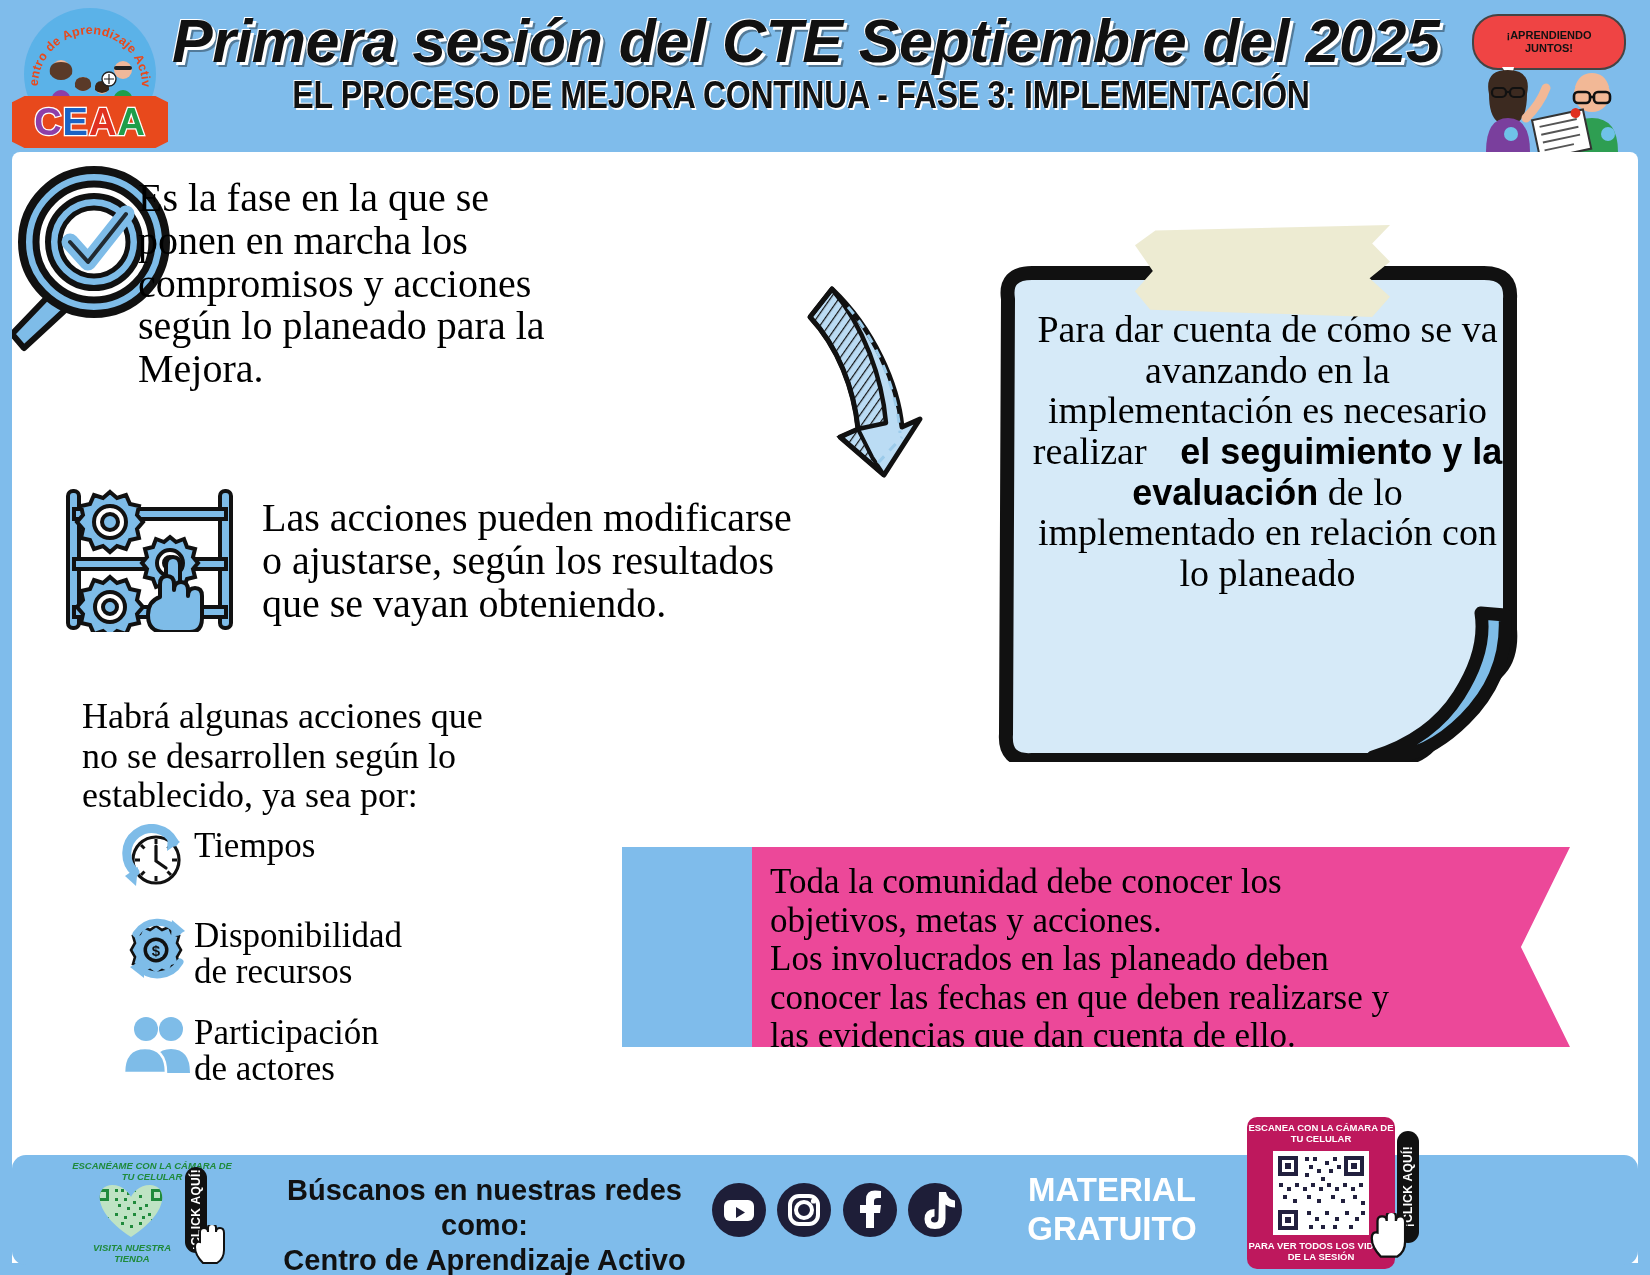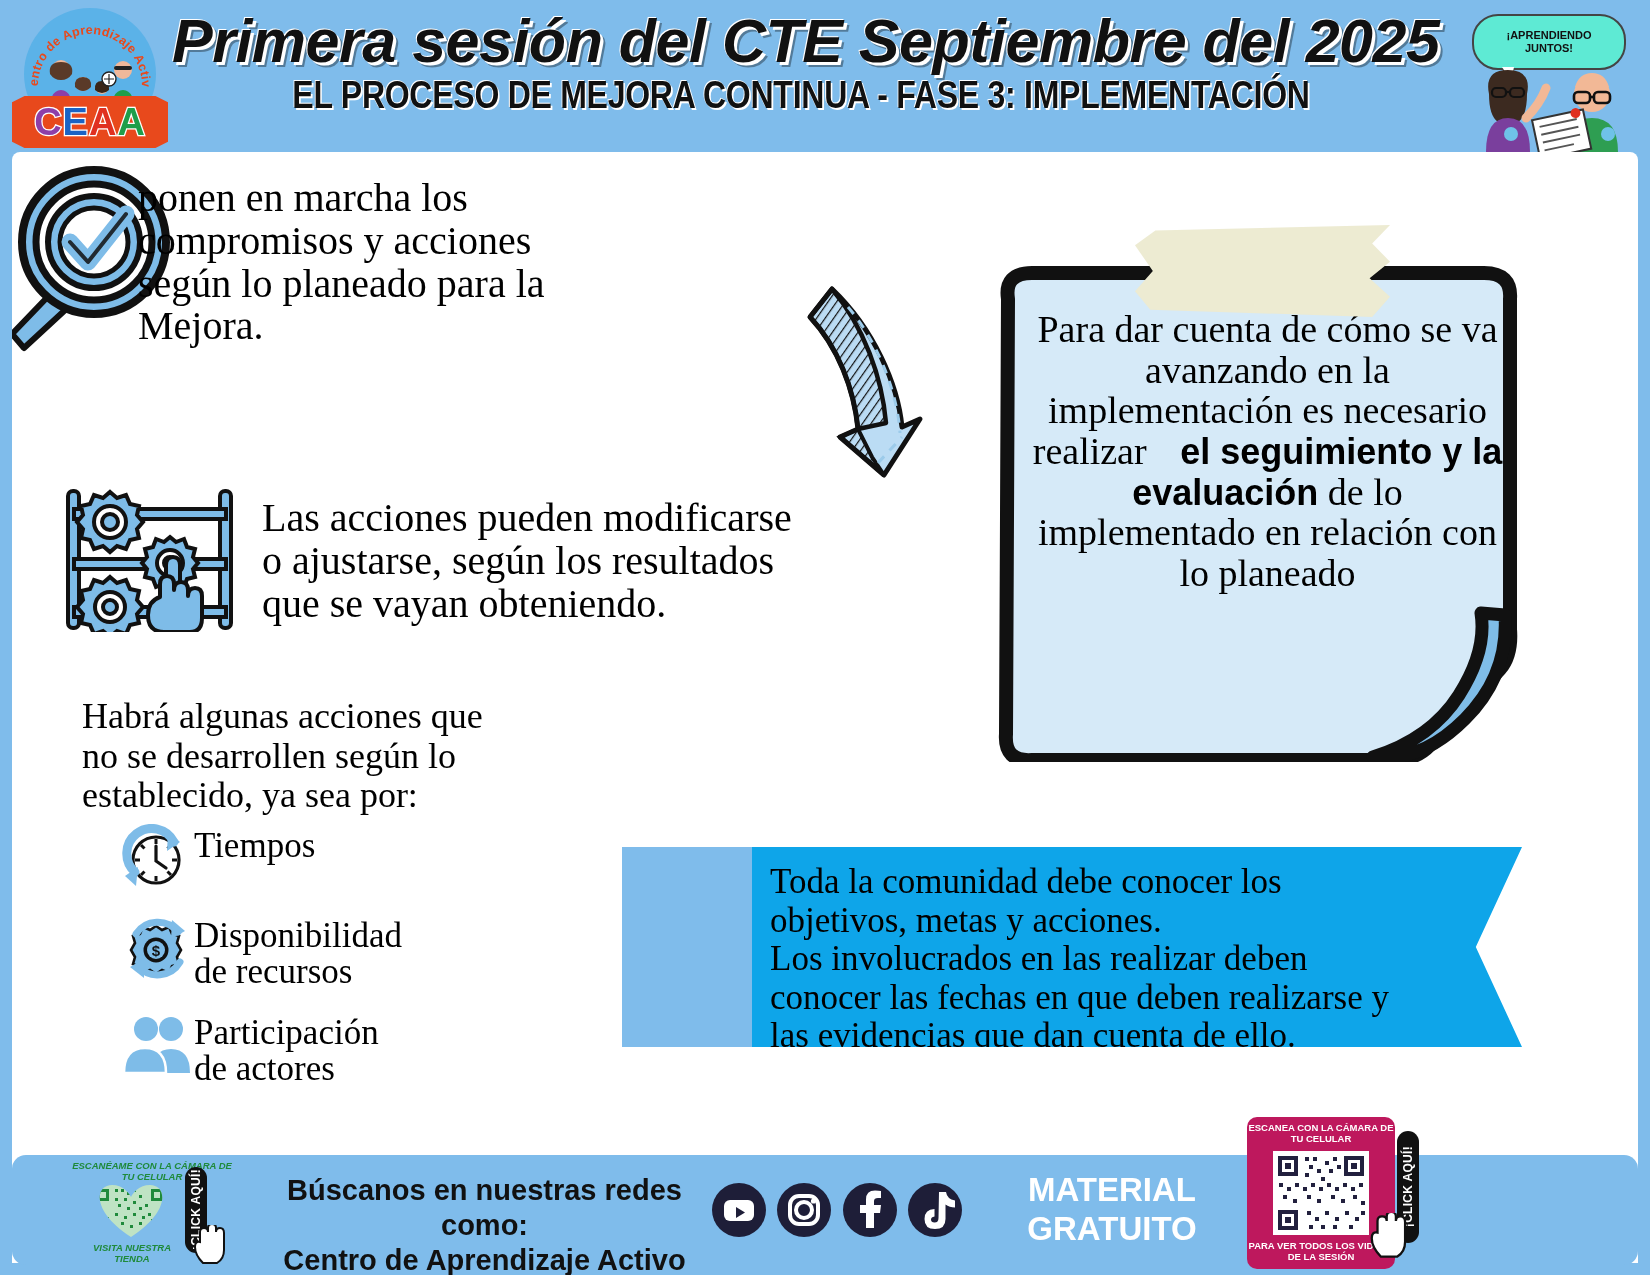--- a/index.html
+++ b/index.html
@@ -31,21 +31,21 @@
     font-size:61px;line-height:1.02;color:#111;letter-spacing:-0.5px;
     text-shadow:3px 3px 0 #fff, -1px -1px 0 #fff, 5px 5px 0 rgba(0,0,0,0.35);
     white-space:nowrap;margin-top:6px;
   }
   .title2{
     font-family:"Liberation Sans",sans-serif;font-weight:bold;font-size:39px;line-height:1.05;
     color:#111;letter-spacing:-0.3px;transform:scaleX(0.82);transform-origin:center;
     text-shadow:2px 2px 0 #fff,-1px -1px 0 #fff;white-space:nowrap;margin-top:3px;
   }
   .header-art{position:absolute;right:6px;top:4px;width:206px;height:146px;}
-  .bubble{position:absolute;left:34px;top:10px;width:150px;height:52px;background:#5eead4;
+  .bubble{position:absolute;left:34px;top:10px;width:150px;height:52px;background:#ef4444;
      border:2px solid #444;border-radius:26px/26px;display:flex;flex-direction:column;
      align-items:center;justify-content:center;}
   .bubble span{font-family:"Liberation Sans",sans-serif;font-size:11px;font-weight:bold;color:#111;line-height:1.15;}
   .bubble:after{content:"";position:absolute;left:28px;bottom:-13px;width:0;height:0;
      border-left:9px solid transparent;border-right:3px solid transparent;border-top:14px solid #fff;
      filter:drop-shadow(0 2px 0 #444);}
 
   
   .panel{position:absolute;left:12px;top:152px;width:1626px;height:1111px;background:#fff;
      border-radius:8px 8px 0 0;overflow:hidden;}
@@ -74,22 +74,22 @@
      border:0;z-index:4;
      clip-path:polygon(0% 22%,8% 6%,100% 0%,93% 20%,100% 40%,92% 58%,100% 78%,93% 100%,6% 92%,0% 72%,7% 50%);
      filter:drop-shadow(4px 5px 0 #111);}
   .note-text{position:absolute;left:28px;top:52px;width:495px;text-align:center;z-index:3;
      font-size:38px;line-height:1.07;color:#000;}
   .note-text b{font-family:"Liberation Sans",sans-serif;font-weight:bold;font-size:36px;margin-left:24px;}
 
   
   .banner{position:absolute;left:610px;top:695px;width:900px;height:200px;}
   .banner-bar{position:absolute;left:0;top:0;width:130px;height:200px;background:#7FBCEB;}
-  .banner-body{position:absolute;left:130px;top:0;width:770px;height:200px;background:#0ea5e9;
-     clip-path:polygon(0 0,100% 0,100% 100%,0 100%,0 100%);}
+  .banner-body{position:absolute;left:130px;top:0;width:770px;height:200px;background:#ec4899;
+     clip-path:polygon(0 0,100% 0,100% 100%,0 100%,0 100%);padding-left:48px;}
   .banner-body.notched{clip-path:polygon(0 0,100% 0,94% 50%,100% 100%,0 100%);}
   .banner-text{position:absolute;left:18px;top:16px;width:715px;font-size:35px;line-height:1.1;
      color:#000;text-align:justify;}
   .banner-text .ll{text-align:left;}
 
   
   .footer{position:absolute;left:12px;bottom:10px;width:1626px;height:110px;background:#7FBCEB;
      border-radius:14px;}
   .qr-left{position:absolute;left:55px;top:6px;width:170px;height:98px;}
   .qr-cap{font-family:"Liberation Sans",sans-serif;font-weight:bold;font-style:italic;
@@ -203,20 +203,21 @@
       <path d="M22 190 L10 176 L58 126 L74 142 Z" fill="#7EBCE8" stroke="#111" stroke-width="6" stroke-linejoin="round"></path>
       <circle cx="92" cy="84" r="72" fill="#7EBCE8" stroke="#111" stroke-width="8"></circle>
       <circle cx="92" cy="84" r="58" fill="#fff" stroke="#111" stroke-width="7"></circle>
       <circle cx="92" cy="84" r="46" fill="#7EBCE8" stroke="#111" stroke-width="6"></circle>
       <circle cx="92" cy="84" r="34" fill="#fff" stroke="#111" stroke-width="5"></circle>
       <path d="M68 84 L86 104 L124 56" fill="none" stroke="#7EBCE8" stroke-width="17" stroke-linecap="round" stroke-linejoin="round"></path>
       <path d="M68 84 L86 104 L124 56" fill="none" stroke="#111" stroke-width="4" stroke-linecap="round" stroke-linejoin="round" opacity="0.85"></path>
     </svg>
 
     <div class="block1">
+      <div class="para">Es la fase en la que se</div>
       <div class="para">ponen en marcha los</div>
       <div class="para">compromisos y acciones</div>
       <div class="para">según lo planeado para la</div>
       <div class="para lastline">Mejora.</div>
     </div>
 
     <svg style="position:absolute;left:790px;top:125px;width:125px;height:205px" viewBox="0 0 125 205">
       <defs>
         <pattern id="hatch" width="7" height="7" patternTransform="rotate(35)" patternUnits="userSpaceOnUse">
           <line x1="0" y1="0" x2="0" y2="7" stroke="#111" stroke-width="2.4"></line>
@@ -340,21 +341,21 @@
         <span>Para dar cuenta de cómo se va avanzando en la implementación es necesario realizar </span><b>el seguimiento y la evaluación</b><span> de lo implementado en relación con lo  planeado</span>
       </div>
     </div>
 
     <div class="banner">
       <div class="banner-bar"></div>
       <div class="banner-body notched">
         <div class="banner-text">
           <div>Toda la comunidad debe conocer los</div>
           <div class="ll">objetivos, metas y acciones.</div>
-          <div>Los involucrados en las realizar deben</div>
+          <div>Los involucrados en las planeado deben</div>
           <div class="ll">conocer las fechas en que deben realizarse y</div>
           <div class="ll">las evidencias que dan cuenta de ello.</div>
         </div>
       </div>
     </div>
   </div>
 
   <div class="footer">
 
     <div class="qr-left">

